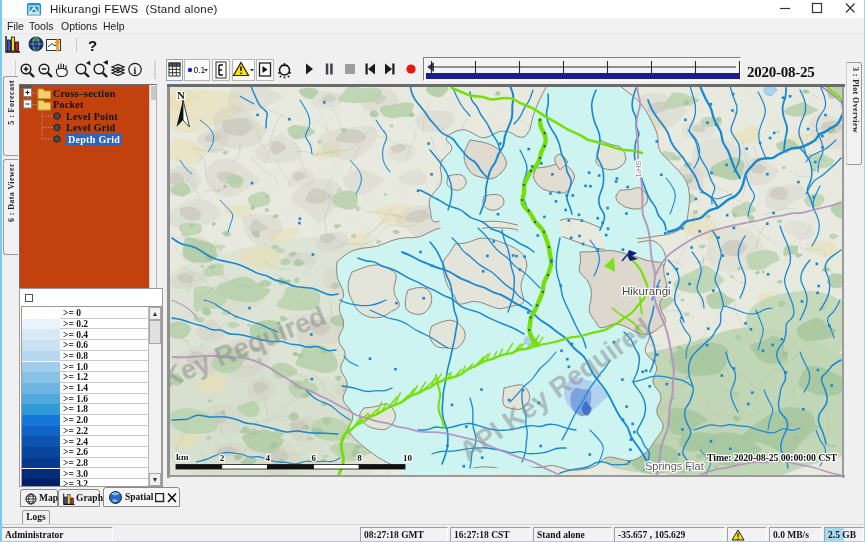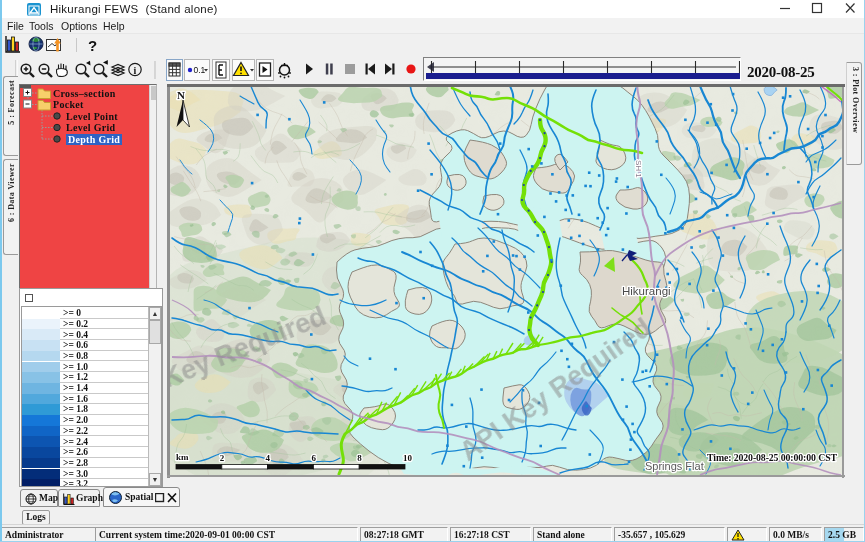--- a/index.html
+++ b/index.html
@@ -22,21 +22,21 @@
 
 #tl { left:423px; top:57px; width:318px; height:24px; background:#f4f4f4; border:1px solid; border-color:#808080 #ffffff #ffffff #808080; }
 #tlbar { left:426px; top:73px; width:314px; height:5.5px; background:#1a1d8e; }
 #tldate { left:747px; top:64px; font-size:15px; color:#111; letter-spacing:-0.25px; }
 
 .vtabL { position:absolute; left:3px; width:15px; background:#f2f2f2; border:1px solid #9a9a9a; border-right:none; border-radius:3px 0 0 3px; }
 .vtabL span { position:absolute; left:2.5px; top:3px; writing-mode:vertical-rl; transform:rotate(180deg); font-family:"Liberation Serif",serif; font-weight:bold; font-size:8px; color:#222; letter-spacing:0.4px; white-space:nowrap; }
 .vtabR { position:absolute; left:846px; width:16px; background:#f2f2f2; border:1px solid #9a9a9a; border-left:1px solid #cfcfcf; border-radius:0 3px 3px 0; }
 .vtabR span { position:absolute; left:3.5px; top:4px; writing-mode:vertical-rl; font-family:"Liberation Serif",serif; font-weight:bold; font-size:8px; color:#222; letter-spacing:0.4px; white-space:nowrap; }
 
-#tree { left:19px; top:84px; width:138px; height:206px; background:#ef4444; border:1px solid; border-color:#6e6e6e #b4b4b4 #b4b4b4 #6e6e6e; font-family:"Liberation Serif",serif; font-weight:bold; font-size:10px; color:#111; }
+#tree { left:19px; top:84px; width:138px; height:206px; background:#c2410c; border:1px solid; border-color:#6e6e6e #b4b4b4 #b4b4b4 #6e6e6e; font-family:"Liberation Serif",serif; font-weight:bold; font-size:10px; color:#111; }
 .trow { position:absolute; height:11.5px; line-height:11.5px; white-space:nowrap; letter-spacing:0.3px; }
 #treesb { position:absolute; right:0; top:0; width:7px; height:100%; background:#f0f0f0; border-left:1px solid #d0d0d0; }
 #treesb .th { position:absolute; top:1px; left:1px; width:5px; height:14px; background:#c8c8c8; }
 
 #legend { left:19px; top:288px; width:144px; height:199px; background:#fff; border:1px solid #9a9a9a; }
 #lv { position:absolute; left:5px; top:3px; font-family:"Liberation Serif",serif; font-weight:bold; font-size:12px; color:#111;margin-top:44px; }
 #lvcb { position:absolute; left:5px; top:5px; width:8px; height:8px; background:#fff; border:1px solid #555; }
 .lrow { position:absolute; left:0; width:100%; height:10.7px; border-bottom:1px solid #c9c9c9; }
 .lsw { position:absolute; left:0; top:0; width:38px; height:10.7px; }
 .llb { position:absolute; left:41px; top:0.2px; font-family:"Liberation Serif",serif; font-weight:bold; font-size:9.5px; color:#111; }
@@ -1271,21 +1271,20 @@
   <span style="position:absolute;left:21px;top:3.5px">Spatial</span>
   <svg style="position:absolute;left:51px;top:5px" width="24" height="11">
       <rect x="0.5" y="0.5" width="8" height="8" fill="none" stroke="#222" stroke-width="1.4"></rect>
       <path d="M13,0.5 L21,9 M21,0.5 L13,9" stroke="#111" stroke-width="1.6"></path>
     </svg>
 </div>
 <div class="abs" id="logsbtn">Logs</div>
 
 <div class="abs" id="status">
   <div class="scell" style="left:1px;width:112px">Administrator</div>
-  <div class="scell" style="left:95px;width:263px">Current system time:2020-09-01 00:00 CST</div>
   <div class="scell" style="left:360px;width:88px">08:27:18 GMT</div>
   <div class="scell" style="left:450px;width:81px">16:27:18 CST</div>
   <div class="scell" style="left:533px;width:79px">Stand alone</div>
   <div class="scell" style="left:614px;width:111px">-35.657 , 105.629</div>
   <div class="scell" style="left:727px;width:40px"><svg width="14" height="12" style="margin-top:1px">
         <path d="M7,1 L13,11 L1,11 Z" fill="#ffe000" stroke="#222"></path>
         <line x1="7" y1="4" x2="7" y2="8" stroke="#111" stroke-width="1.2"></line>
         <circle cx="7" cy="9.7" r="0.8" fill="#111"></circle>
       </svg></div>
   <div class="scell" style="left:769px;width:53px">0.0 MB/s</div>

